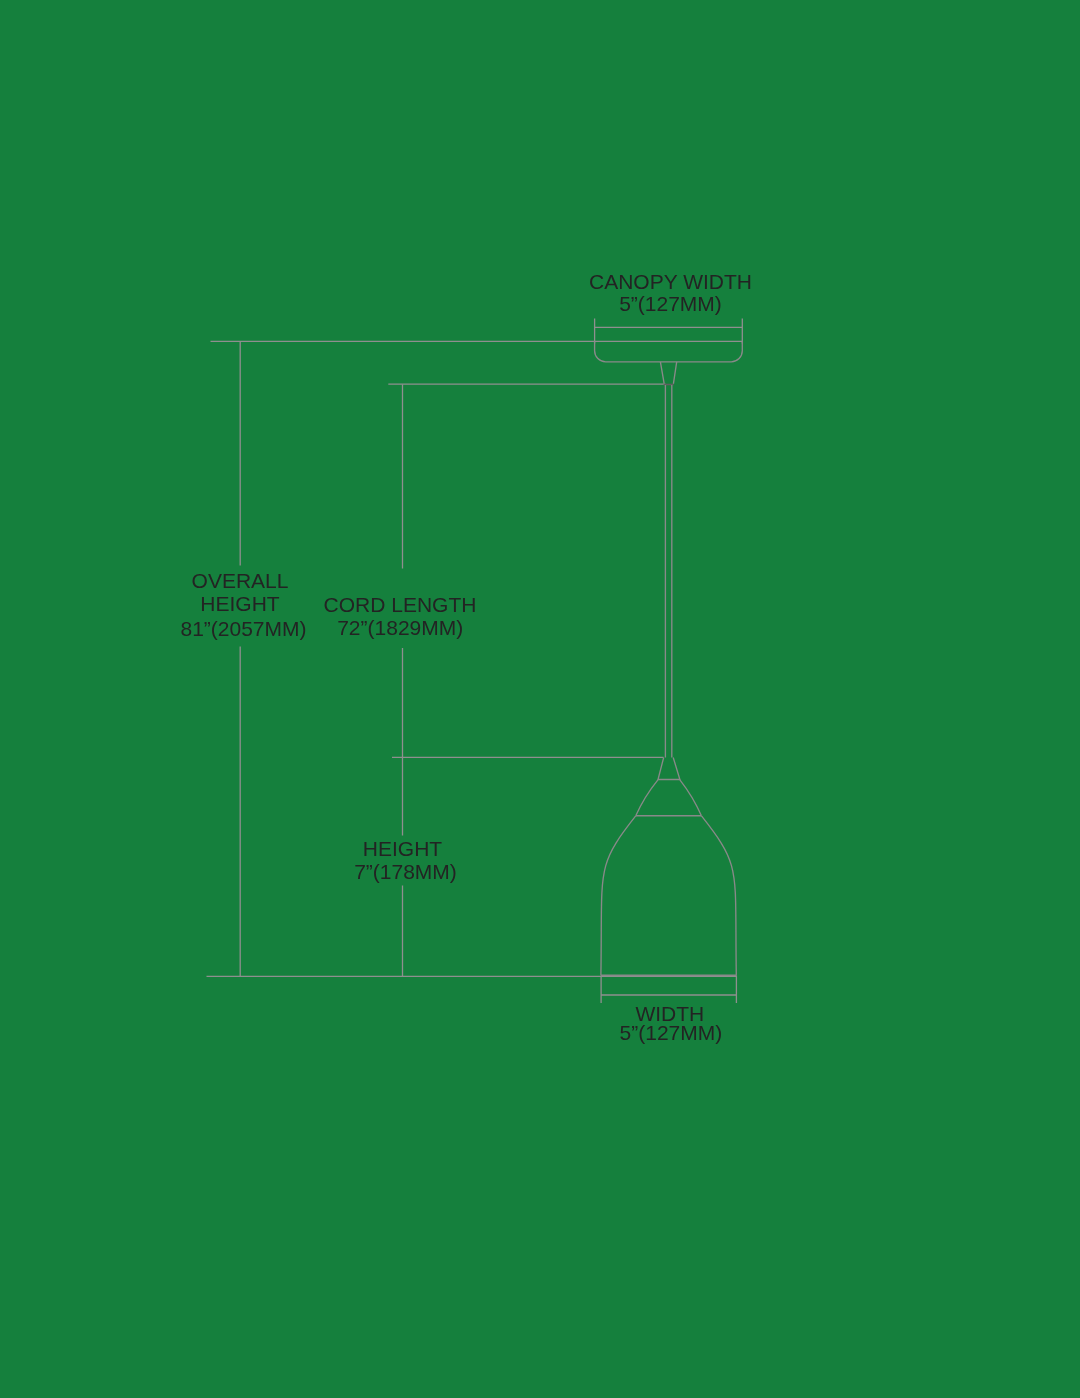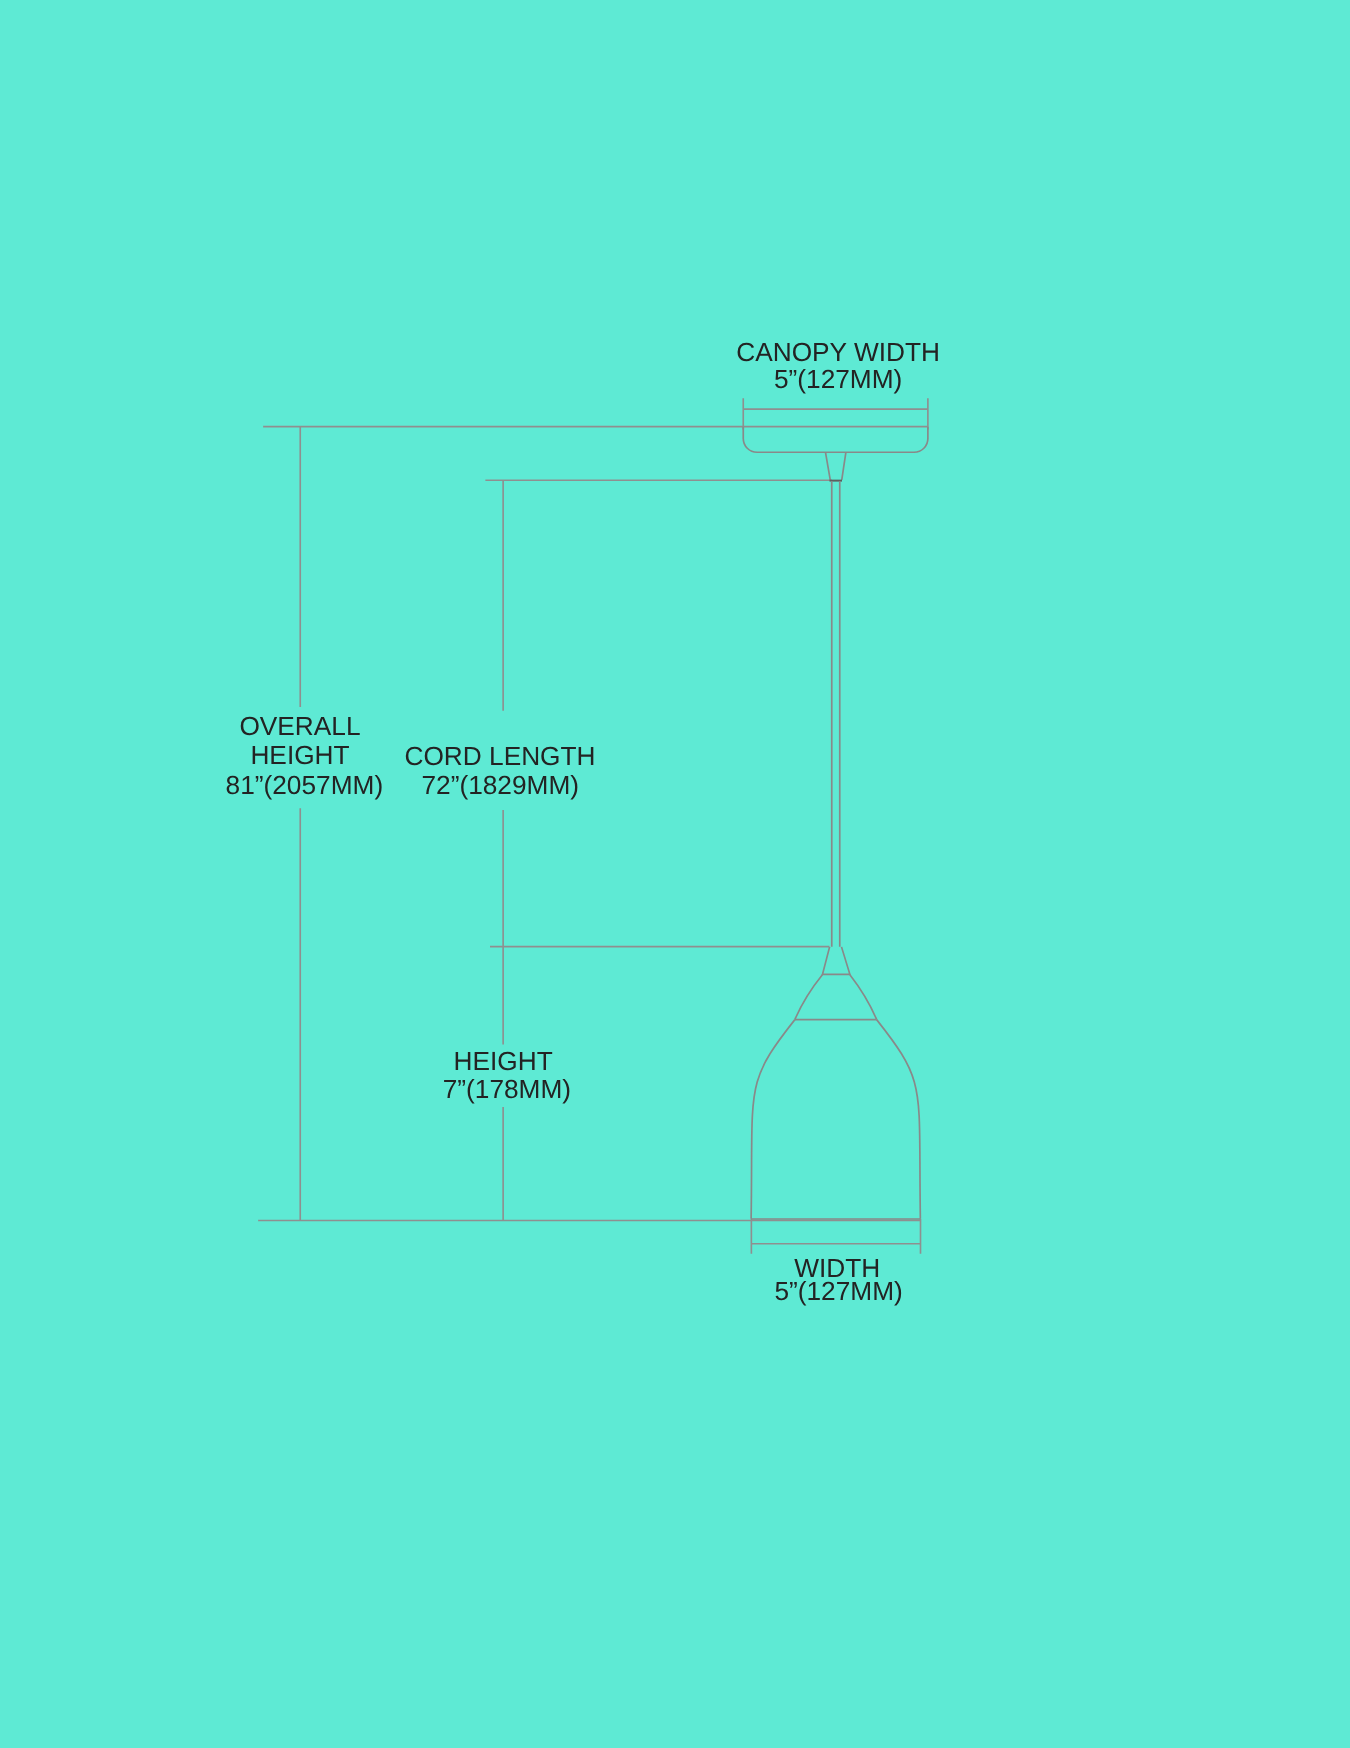--- a/index.html
+++ b/index.html
@@ -1,16 +1,16 @@
 <!DOCTYPE html>
 <html><head>
 <meta charset="utf-8">
 <style>
   html,body{margin:0;padding:0;background:#ffffff;}
-  .page{position:relative;width:1080px;height:1398px;background:#5eead4;overflow:hidden;}
+  .page{position:relative;width:1080px;height:1398px;background:#15803d;overflow:hidden;}
   svg{display:block;}
   text{font-family:"Liberation Sans", sans-serif;fill:#232323;}
 </style>
 </head>
 <body>
 <div class="page">
 <svg width="1080" height="1398" viewBox="0 0 1080 1398" xmlns="http://www.w3.org/2000/svg">
   <g fill="none" stroke="#8f8f8f" stroke-width="1.3">
 
     <path d="M210.5,341.3 H742.3"></path>

